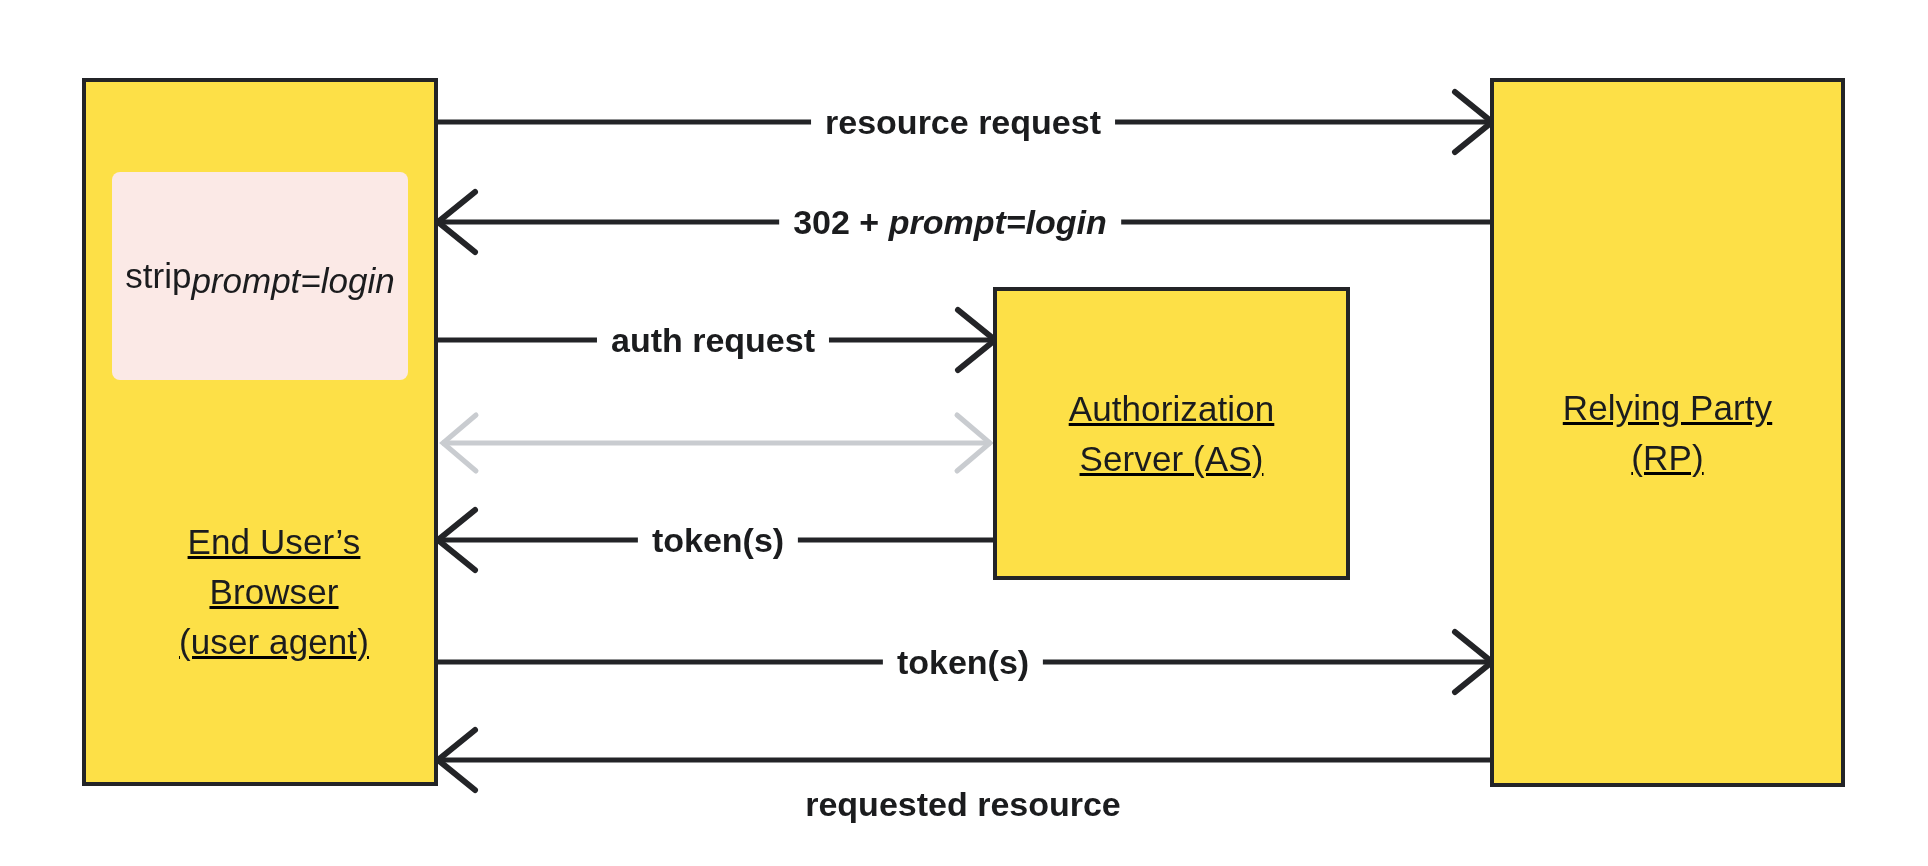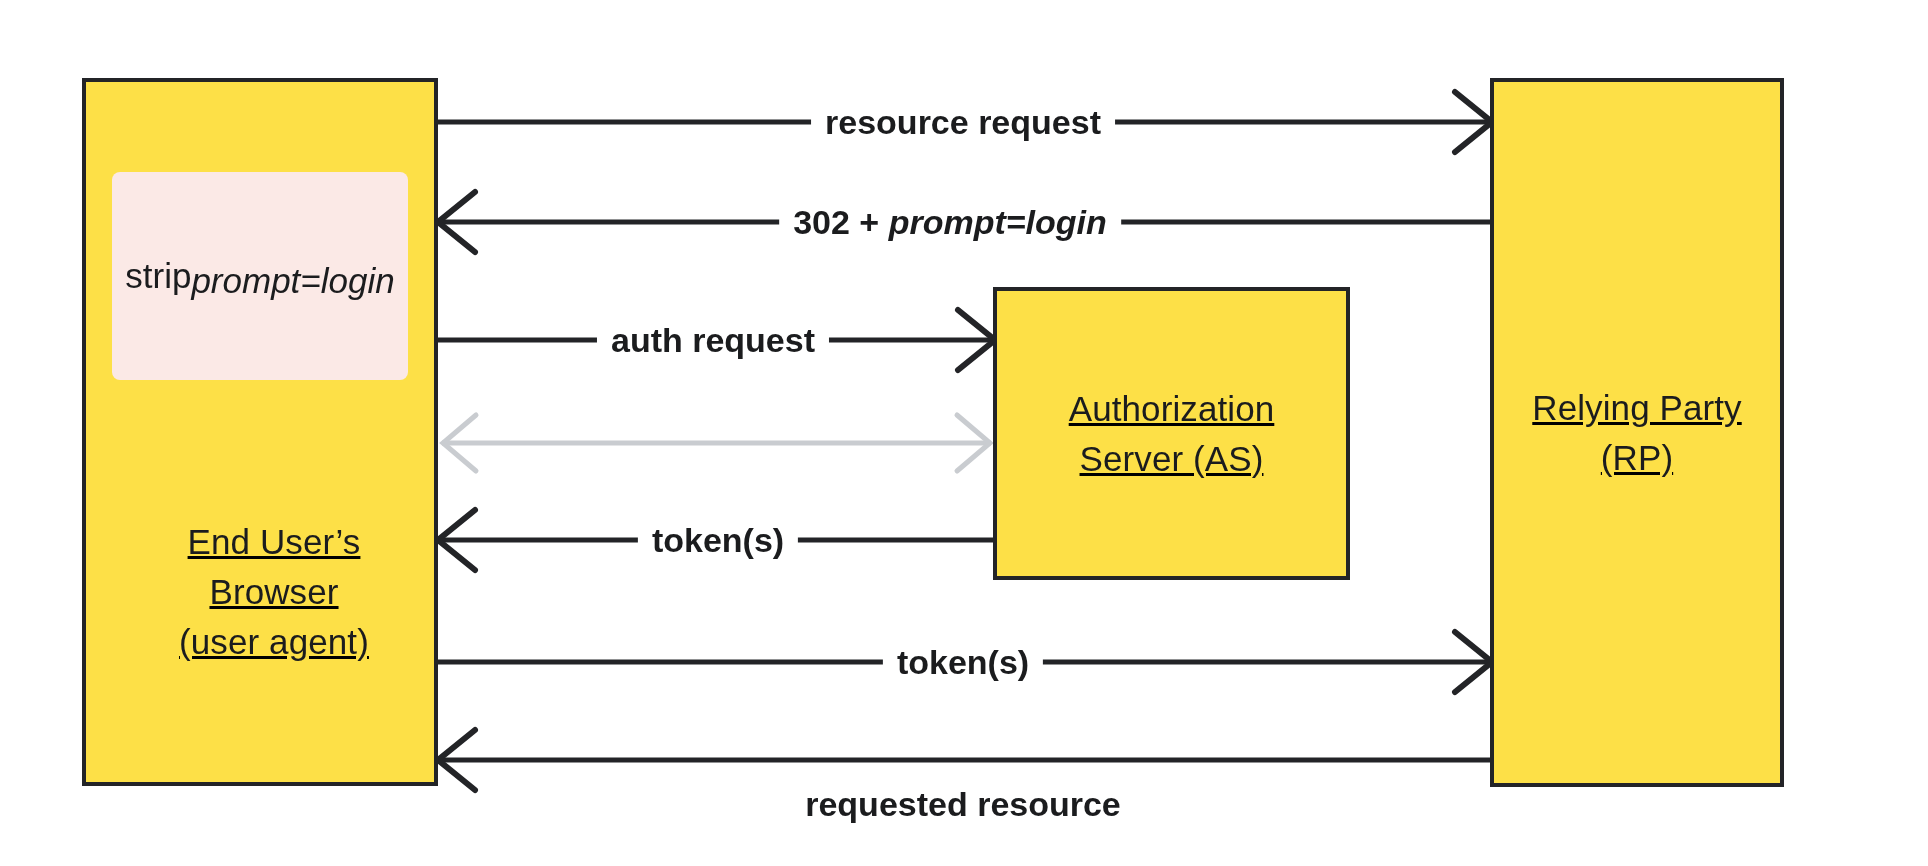--- a/index.html
+++ b/index.html
@@ -63,21 +63,21 @@
   #node-as {
     left: 993px;
     top: 287px;
     width: 357px;
     height: 293px;
   }
 
   #node-rp {
     left: 1490px;
     top: 78px;
-    width: 294px;
+    width: 355px;
     height: 709px;
   }
 
   
   #annot-strip {
     position: absolute;
     left: 112px;
     top: 172px;
     width: 296px;
     height: 208px;

